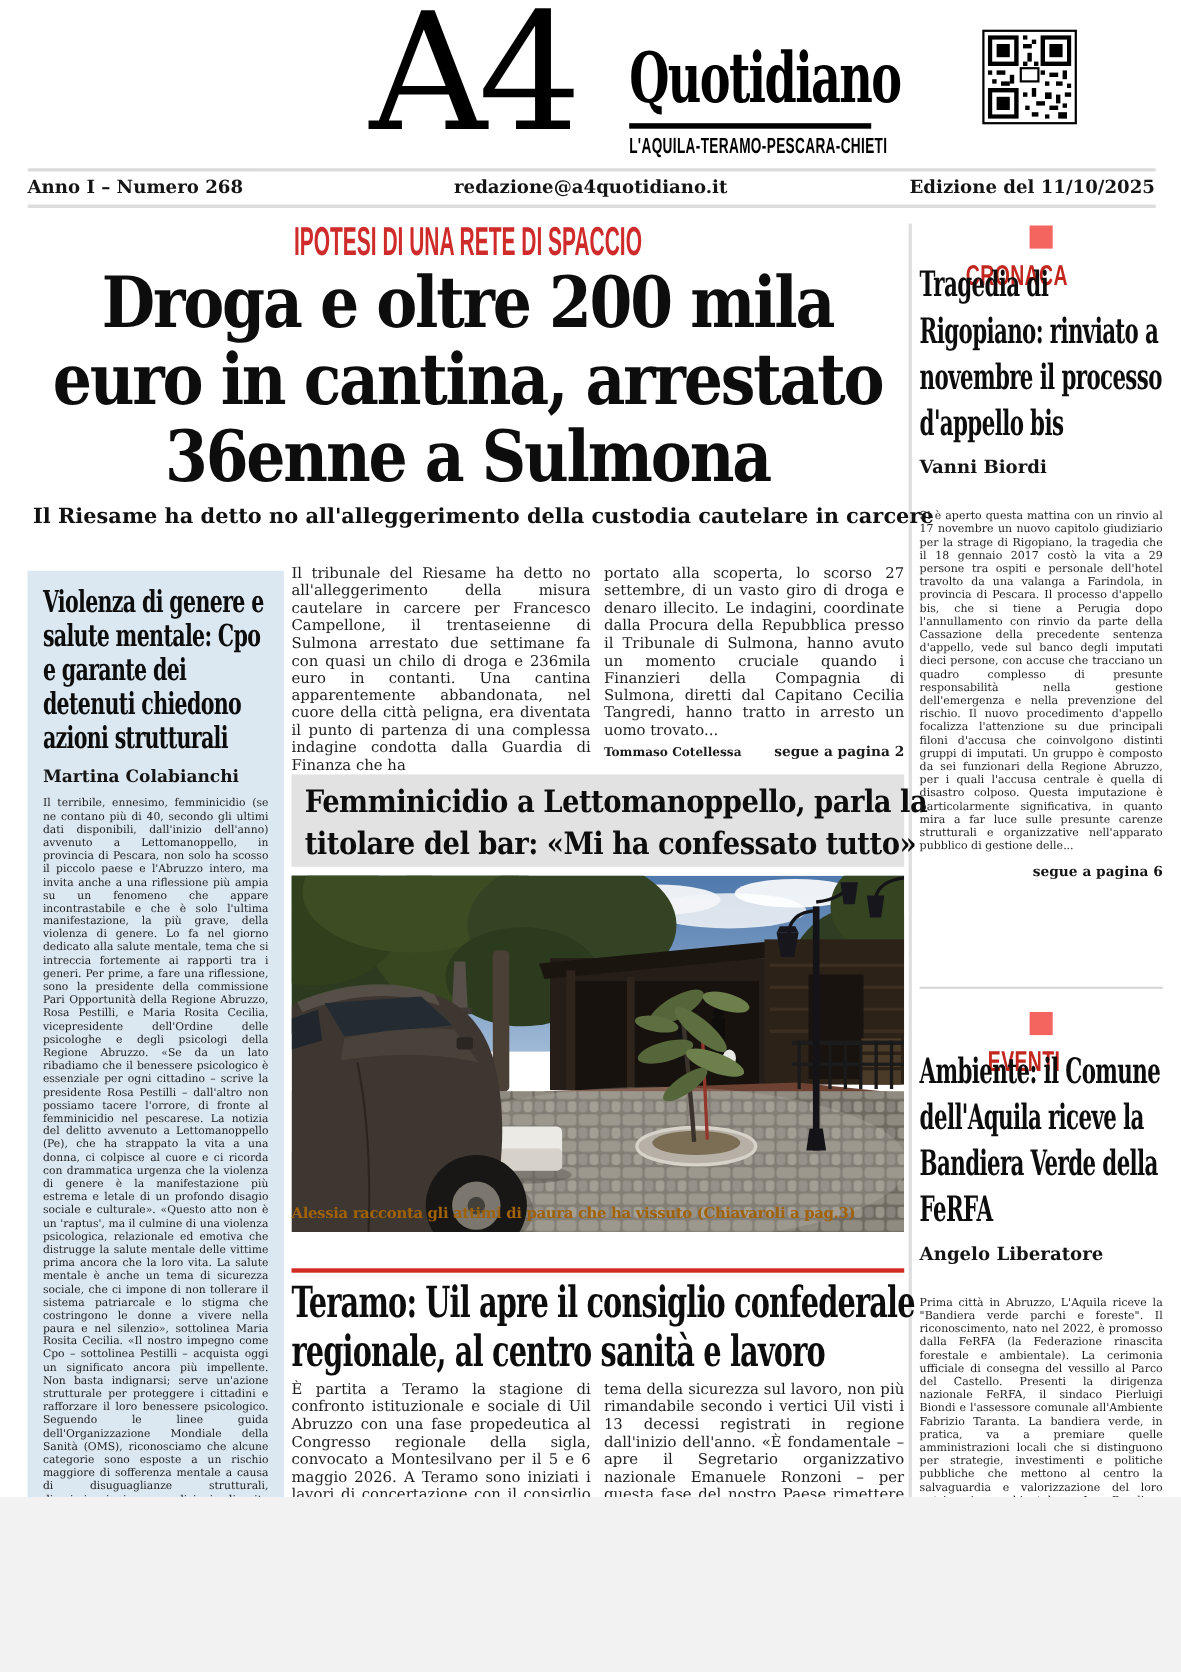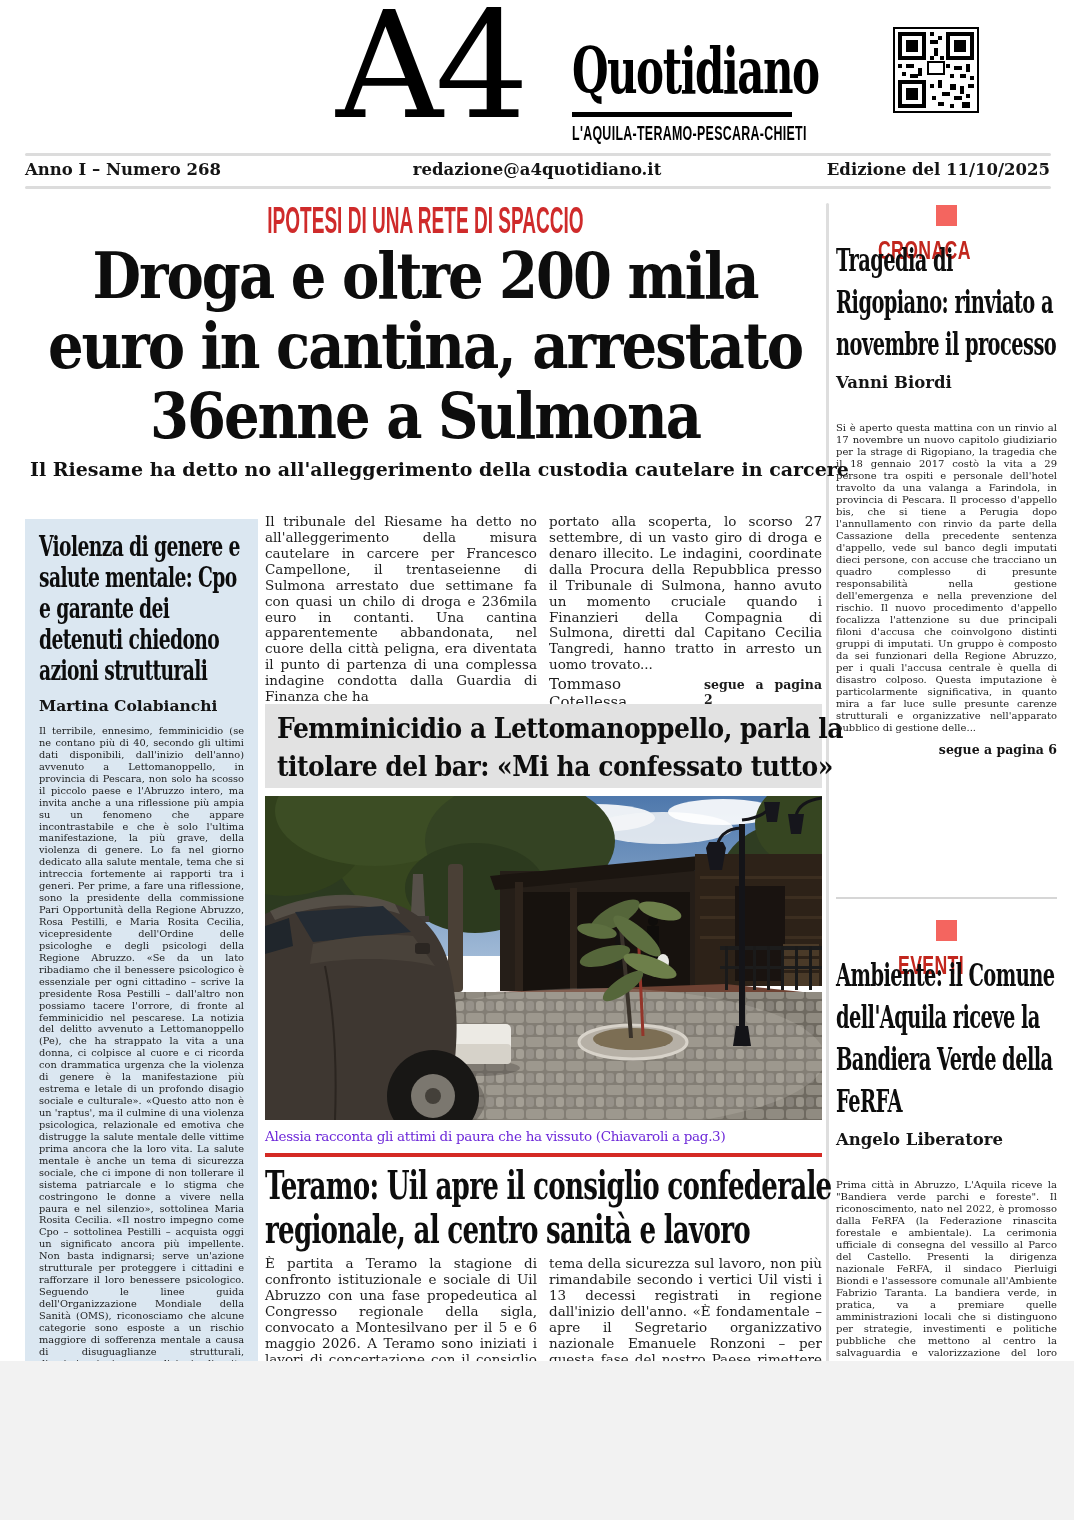--- a/index.html
+++ b/index.html
@@ -36,33 +36,33 @@
           font-size:34px;color:#cf2b2b;white-space:nowrap;transform:scale(.56,1.08);transform-origin:center;}
   .hl-line{height:70px;line-height:70px;}
   .hl-line>span{display:inline-block;font-size:56px;font-weight:bold;letter-spacing:-2px;
                 white-space:nowrap;transform:scaleY(1.15);transform-origin:center;color:#0d0d0d;}
   .subhead{margin-top:8px;font-size:19px;font-weight:bold;white-space:nowrap;color:#111;}
 
   .bodycol{position:absolute;font-size:13.5px;line-height:1.18;text-align:justify;color:#1c1c1c;}
   .lead-c1{left:265px;top:514px;width:272px;}
   .lead-c2{left:549px;top:514px;width:273px;}
   .sig-row{display:flex;justify-content:space-between;align-items:baseline;margin-top:3px;}
-  .sig-row .by{font-weight:normal;font-size:15px;}
+  .sig-row .by{font-weight:bold;font-size:11px;}
   .sig-row .segue{font-weight:bold;font-size:12.5px;}
 
   
   .graybox{position:absolute;left:265px;top:704px;width:557px;height:84px;background:#e2e2e2;
            box-sizing:border-box;padding:6px 12px 0;}
   .gb-line{height:38px;line-height:38px;text-align:right;}
   .gb-line>span{display:inline-block;font-size:25px;font-weight:bold;letter-spacing:-.5px;
                 white-space:nowrap;transform:scaleY(1.12);transform-origin:left center;color:#0d0d0d;}
   .photo{position:absolute;left:265px;top:796px;width:557px;height:324px;overflow:hidden;}
   .photo svg{display:block;}
-  .caption{position:absolute;left:265px;top:1128px;width:557px;font-size:13.5px;font-weight:normal;
-           letter-spacing:-.3px;white-space:nowrap;color:#6d28d9;}
+  .caption{position:absolute;left:265px;top:1095px;width:557px;font-size:13.5px;font-weight:bold;
+           letter-spacing:-.3px;white-space:nowrap;color:#a16207;}
   .redrule{position:absolute;left:265px;top:1153px;width:557px;height:4px;background:#d42a24;}
 
   
   .uil-head{position:absolute;left:265px;top:1163px;width:557px;}
   .uh-line{height:44px;line-height:44px;}
   .uh-line>span{display:inline-block;font-size:34px;font-weight:bold;letter-spacing:-1px;
                 white-space:nowrap;transform:scale(.77,1.15);transform-origin:left center;color:#0d0d0d;}
   .uil-c1{left:265px;top:1256px;width:272px;}
   .uil-c2{left:549px;top:1256px;width:273px;}
 
@@ -320,20 +320,21 @@
 
   <div class="sb-section sb-a">
     <div class="sb-label">
       <span class="sb-square"></span>
       <span class="sb-label-text">CRONACA</span>
     </div>
     <div class="sb-hl">
       <div class="sb-hl-line"><span>Tragedia di</span></div>
       <div class="sb-hl-line"><span>Rigopiano: rinviato a</span></div>
       <div class="sb-hl-line"><span>novembre il processo</span></div>
+      <div class="sb-hl-line"><span>d'appello bis</span></div>
     </div>
     <div class="sb-byline">Vanni Biordi</div>
     <div class="sb-body">Si è aperto questa mattina con un rinvio al 17 novembre un nuovo capitolo giudiziario per la strage di Rigopiano, la tragedia che il 18 gennaio 2017 costò la vita a 29 persone tra ospiti e personale dell'hotel travolto da una valanga a Farindola, in provincia di Pescara. Il processo d'appello bis, che si tiene a Perugia dopo l'annullamento con rinvio da parte della Cassazione della precedente sentenza d'appello, vede sul banco degli imputati dieci persone, con accuse che tracciano un quadro complesso di presunte responsabilità nella gestione dell'emergenza e nella prevenzione del rischio. Il nuovo procedimento d'appello focalizza l'attenzione su due principali filoni d'accusa che coinvolgono distinti gruppi di imputati. Un gruppo è composto da sei funzionari della Regione Abruzzo, per i quali l'accusa centrale è quella di disastro colposo. Questa imputazione è particolarmente significativa, in quanto mira a far luce sulle presunte carenze strutturali e organizzative nell'apparato pubblico di gestione delle...</div>
     <div class="sb-segue">segue a pagina 6</div>
   </div>
 
   <div class="sb-divider"></div>
 
   <div class="sb-section sb-b">
     <div class="sb-label">

